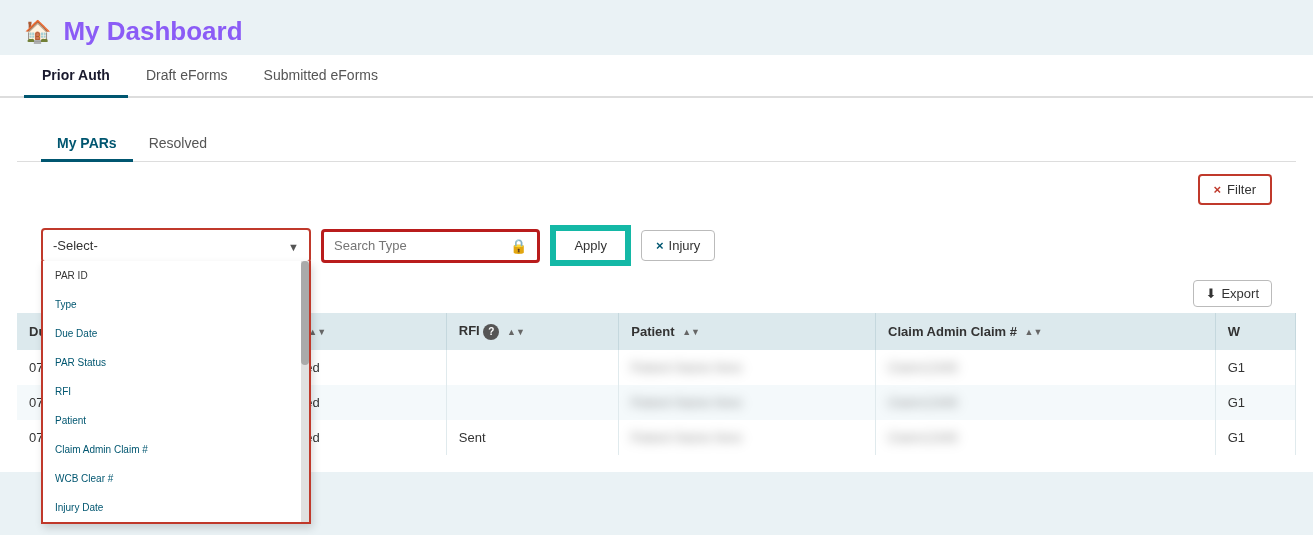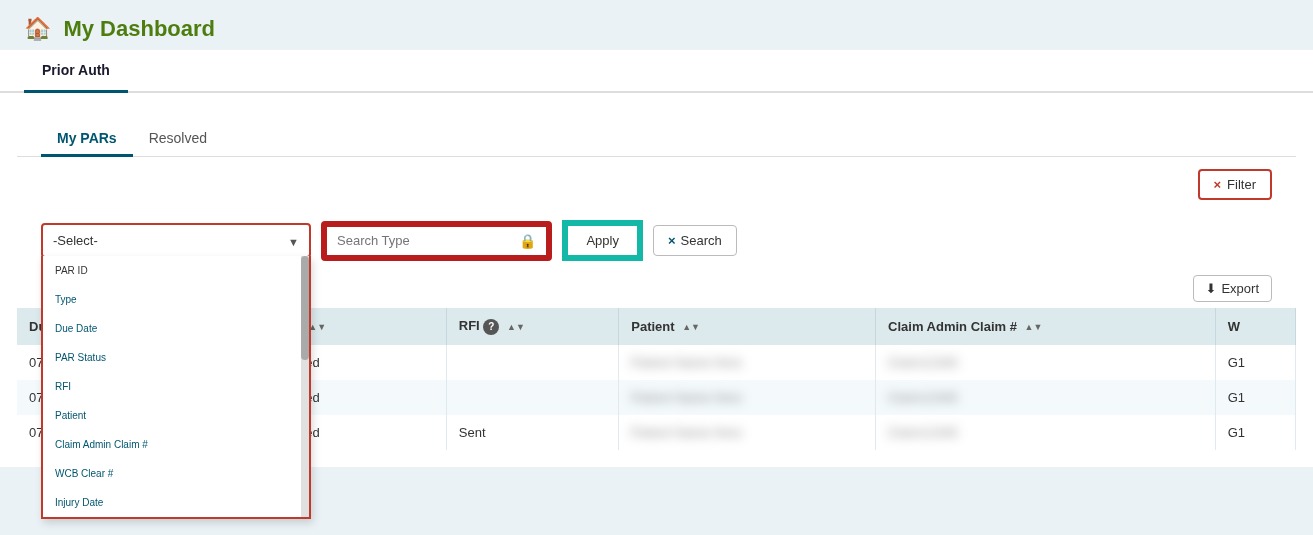--- a/index.html
+++ b/index.html
@@ -15,23 +15,23 @@
 
     
     .page-header {
       background: #eaf2f5;
       padding: 16px 24px 8px 24px;
       display: flex;
       align-items: center;
       gap: 12px;
     }
     .page-title {
-      font-size: 22px;
+      font-size: 26px;
       font-weight: 700;
-      color: #4d7c0f;
+      color: #8b5cf6;
     }
     .home-icon {
       font-size: 22px;
       color: #555;
     }
 
     
     .top-tabs {
       background: #fff;
       padding: 0 24px;
@@ -163,24 +163,23 @@
     }
     .dropdown-item.placeholder {
       color: #333;
       font-weight: normal;
     }
 
     
     .search-type-field {
       display: flex;
       align-items: center;
-      border: 6px solid #b91c1c;
+      border: 3px solid #b91c1c;
       border-radius: 4px;
       padding: 6px 10px;
-      gap: 6px;
       background: #fff;
       min-width: 180px;
     }
     .search-type-input {
       border: none;
       outline: none;
       font-size: 13px;
       color: #555;
       background: transparent;
       flex: 1;
@@ -301,20 +300,22 @@
 </head>
 <body>
 
 <div class="page-header">
   <span class="home-icon">🏠</span>
   <h1 class="page-title">My Dashboard</h1>
 </div>
 
 <div class="top-tabs">
   <div class="top-tab active">Prior Auth</div>
+  <div class="top-tab">Draft eForms</div>
+  <div class="top-tab">Submitted eForms</div>
 </div>
 
 <div class="content-area">
 
   <div class="sub-tabs">
     <div class="sub-tab active">My PARs</div>
     <div class="sub-tab">Resolved</div>
   </div>
 
   <div class="filter-row">
@@ -350,21 +351,21 @@
 
     <div class="search-type-field">
       <input class="search-type-input" type="text" placeholder="Search Type" style="">
       <span class="lock-icon">🔒</span>
     </div>
 
     <button class="apply-button">Apply</button>
 
     <button class="clear-button">
       <span class="clear-x">×</span>
-      <span>Search</span>
+      <span>Injury</span>
     </button>
   </div>
 
   <div class="export-row">
     <button class="export-button">
       <span>⬇</span>
       <span>Export</span>
     </button>
   </div>
 

